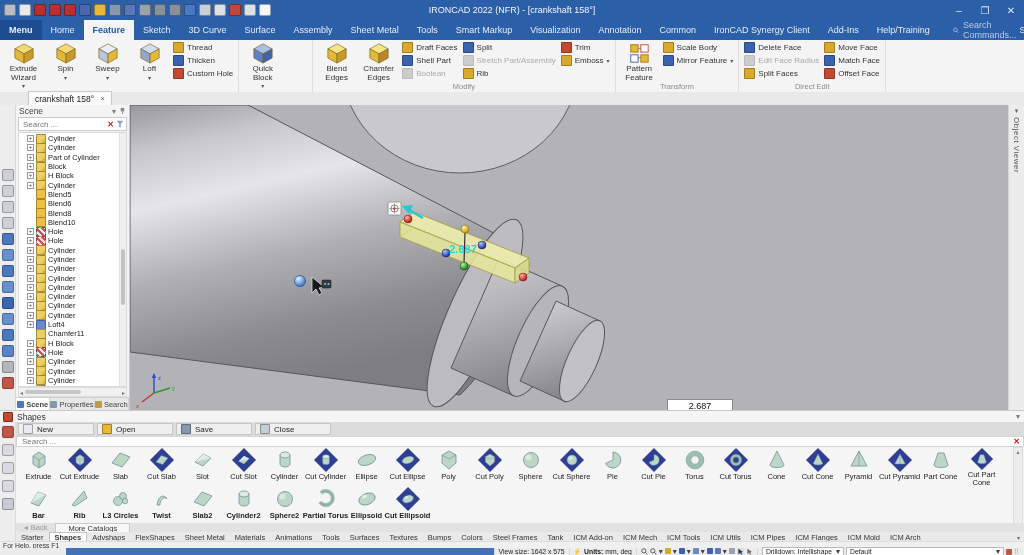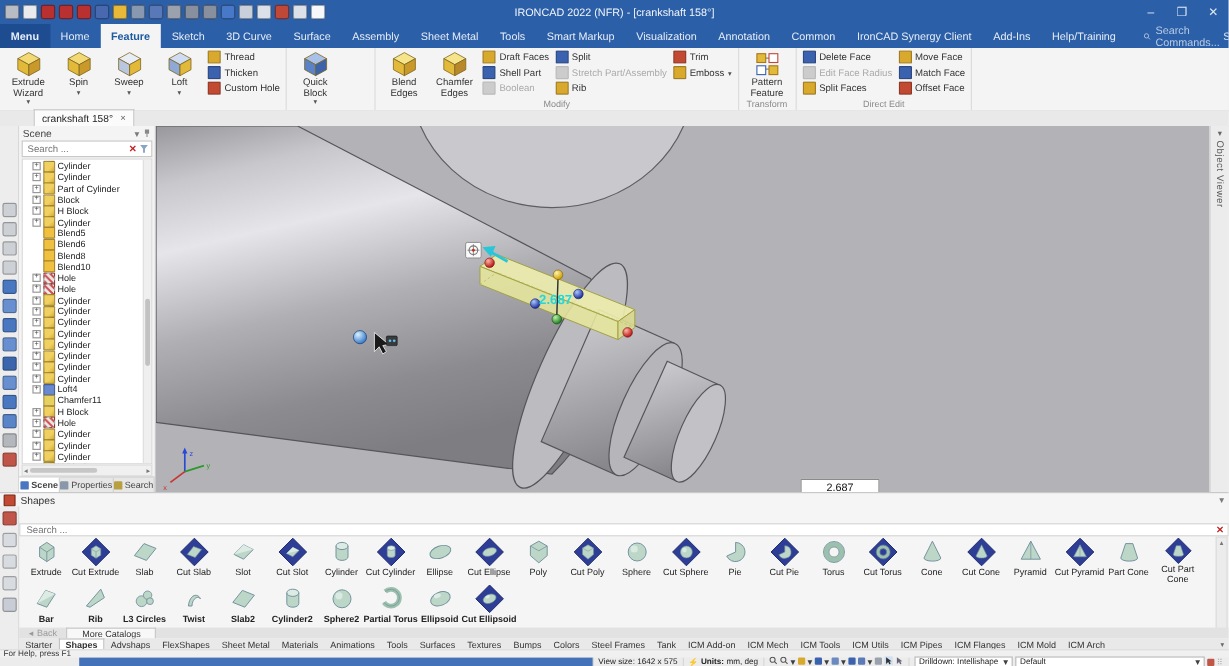--- a/index.html
+++ b/index.html
@@ -314,20 +314,32 @@
           <div class="rlarge">
             <svg width="22" height="22" viewBox="0 0 24 24">
               <line x1="7" y1="7" x2="17" y2="7" stroke="#888"></line>
               <line x1="7" y1="17" x2="17" y2="17" stroke="#888"></line>
               <rect x="3" y="3" width="8" height="8" fill="#e3b93a" stroke="#a87818"></rect>
               <rect x="14" y="3" width="8" height="8" fill="#fff" stroke="#c04838"></rect>
               <rect x="3" y="14" width="8" height="8" fill="#fff" stroke="#3b62ae"></rect>
               <rect x="14" y="14" width="8" height="8" fill="#e3b93a" stroke="#a87818"></rect>
             </svg>
             <span>Pattern Feature</span>
+          </div>
+          <div class="rcol">
+            <div class="rsmall">
+              <span class="sic" style="background: rgb(216, 169, 44);"></span>
+              <span>Scale Body</span>
+            </div>
+            <div class="rsmall">
+              <span class="sic" style="background: rgb(59, 98, 174);"></span>
+              <span>Mirror Feature</span>
+              <span class="caret">▾</span>
+            </div>
+            <div class="rsmall"></div>
           </div>
         </div>
         <div class="rgroup-label">Transform</div>
       </div>
       <div class="rgroup">
         <div class="rgroup-content">
           <div class="rcol">
             <div class="rsmall">
               <span class="sic" style="background: rgb(59, 98, 174);"></span>
               <span>Delete Face</span>
@@ -677,20 +689,38 @@
       <span class="sp"></span>
       <span class="tinyglyph" style="color:#666;padding-right:4px;">▾</span>
     </div>
     <div id="lstrip2" class="abs">
         <span class="lsic" style="background: rgb(192, 86, 74);"></span>
         <span class="lsic" style="background: rgb(216, 220, 224);"></span>
         <span class="lsic" style="background: rgb(216, 220, 224);"></span>
         <span class="lsic" style="background: rgb(216, 220, 224);"></span>
         <span class="lsic" style="background: rgb(200, 204, 212);"></span>
       </div>
+    <div id="shapestb" class="abs">
+        <div class="sbtn">
+          <span class="bic" style="background: rgb(232, 234, 240);"></span>
+          <span>New</span>
+        </div>
+        <div class="sbtn">
+          <span class="bic" style="background: rgb(232, 184, 56);"></span>
+          <span>Open</span>
+        </div>
+        <div class="sbtn">
+          <span class="bic" style="background: rgb(136, 152, 176);"></span>
+          <span>Save</span>
+        </div>
+        <div class="sbtn">
+          <span class="bic" style="background: rgb(200, 204, 212);"></span>
+          <span>Close</span>
+        </div>
+      </div>
     <div id="shapesearch" class="abs">
       <input placeholder="Search ..." style="">
       <span class="clr">✕</span>
     </div>
     <div id="catrow1" class="abs">
         <div class="citem">
           <svg width="26" height="26" viewBox="0 0 26 26">
             <polygon points="7,9 13,5 19,9 19,17 13,21 7,17" fill="#bcd6c8" stroke="#72909c" stroke-width="0.8"></polygon>
             <polyline points="7,9 13,13 19,9" fill="none" stroke="#72909c" stroke-width="0.7"></polyline>
             <line x1="13" y1="13" x2="13" y2="21" stroke="#72909c" stroke-width="0.7"></line>

